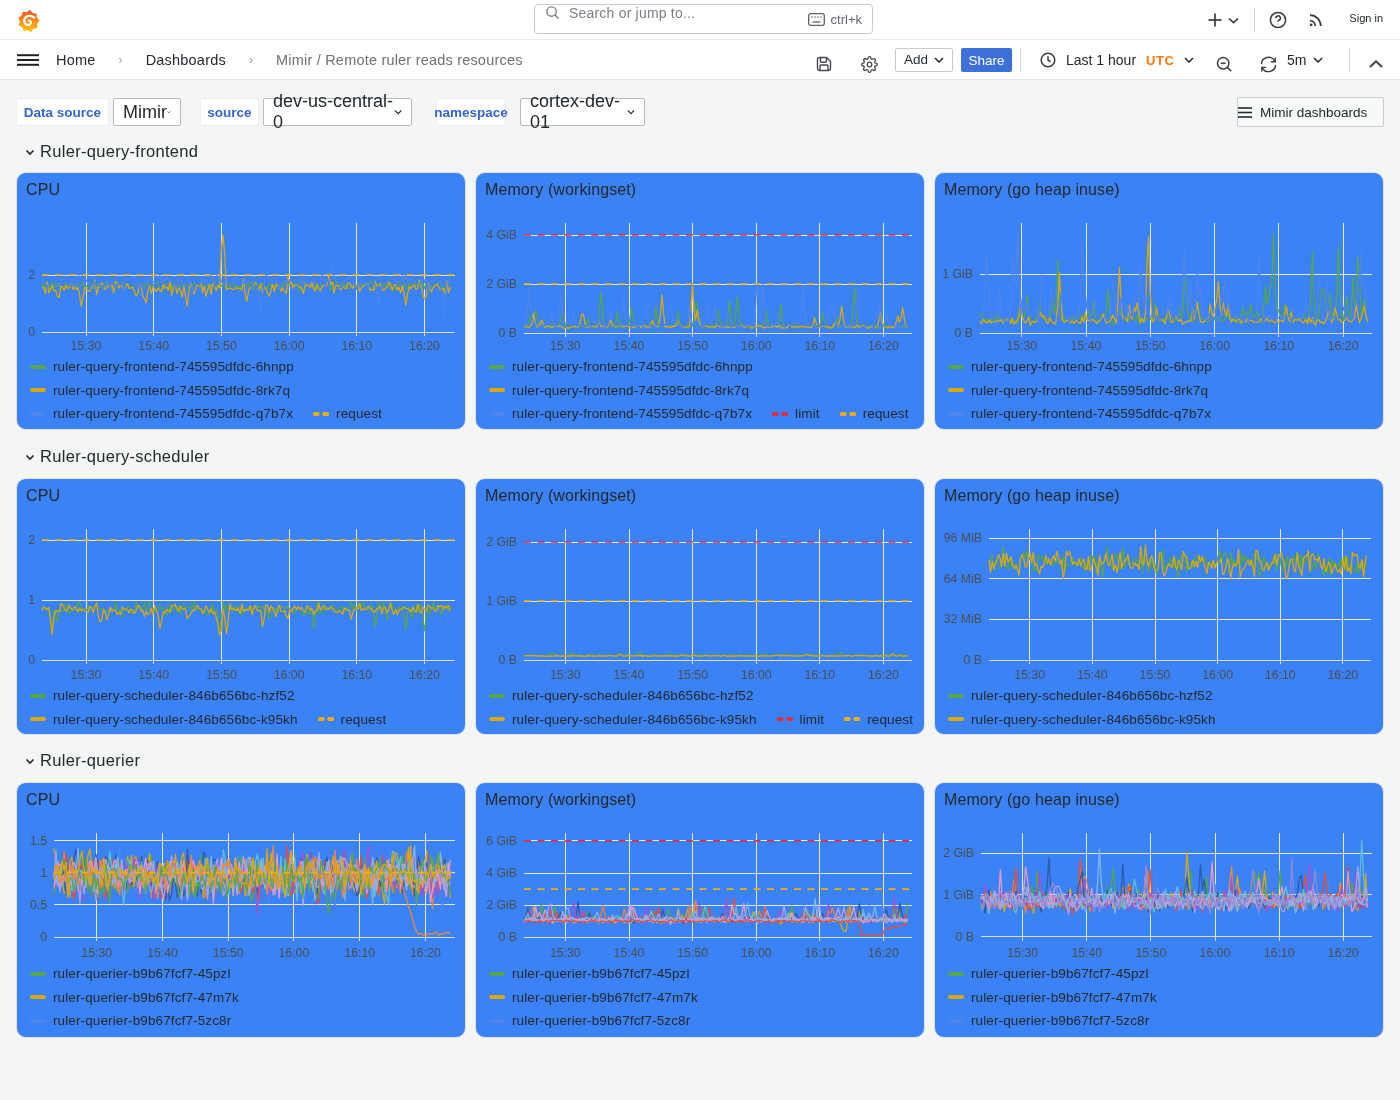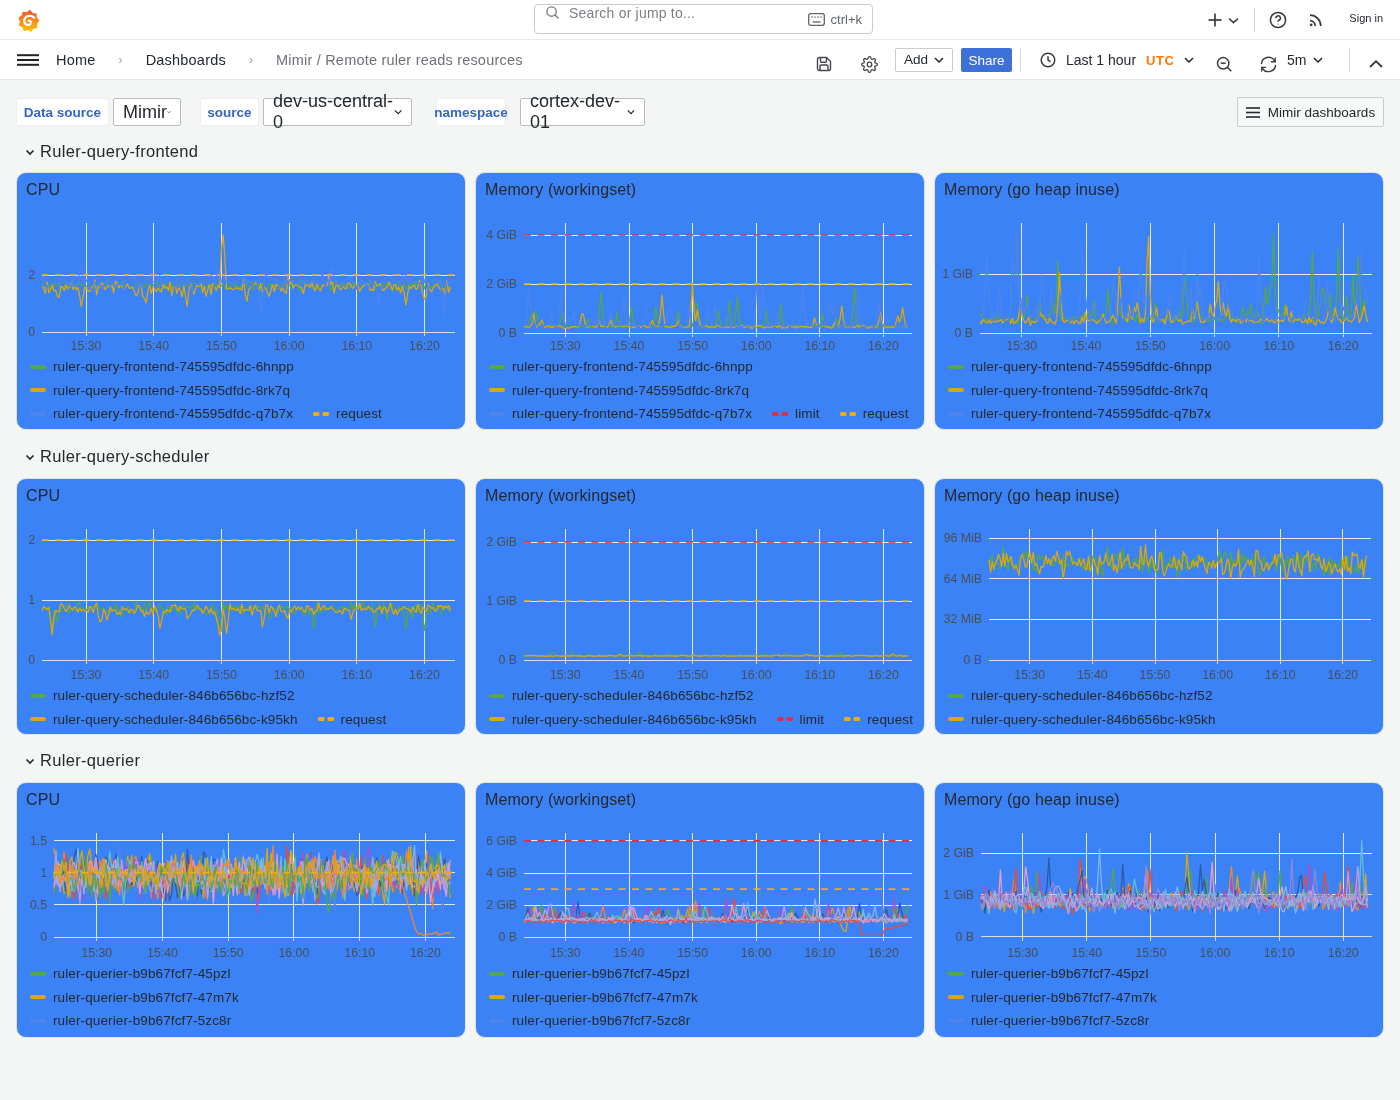--- a/index.html
+++ b/index.html
@@ -34,21 +34,21 @@
 .utc { color:#FF780A; font-size:13px; font-weight:700; letter-spacing:0.5px; }
 
 .filters { position:absolute; left:0; top:80px; width:1400px; }
 .chip { position:absolute; top:18px; height:28px; background:#fff; border:1px solid #EDEEEF;
   border-radius:2px; display:flex; align-items:center; justify-content:center;
   color:#3464CE; font-size:13.5px; font-weight:700; }
 .drop { position:absolute; top:18px; height:28px; background:#fff; border:1px solid #B9BCBF;
   border-radius:2px; display:flex; align-items:center; font-size:18px; color:#24292E;
   padding:0 9px; justify-content:space-between; }
 .mimirbtn { position:absolute; top:17px; left:1237px; width:147px; height:30px; background:#F7F8F8;
-  border:1px solid #C9CBCE; border-radius:2px; display:flex; align-items:center; justify-content:center;
+  border:1px solid #C9CBCE; border-radius:2px; display:flex; align-items:center; 
   gap:8px; font-size:13.5px; font-weight:500; color:#24292E; }
 .sechdr { position:absolute; font-size:16.5px; letter-spacing:0.3px; font-weight:500; color:#24292E; display:flex;
   align-items:center; gap:4px; left:24px; }
 .panel { position:absolute; width:450px; background:#3b82f6; border:1px solid #E0E2E4; border-radius:10px; overflow:hidden;text-decoration:underline; }
 .ptitle { position:absolute; left:9px; top:8px; font-size:16px; font-weight:500; color:#24292E;
   letter-spacing:0.1px; }
 .chart { position:absolute; left:0; top:0; }
 .chart text.ax { font-family:"Liberation Sans", sans-serif; font-size:12.3px; fill:#4A4E53; }
 .legend { position:absolute; left:13px; right:6px; }
 .lrow { display:flex; align-items:center; }

